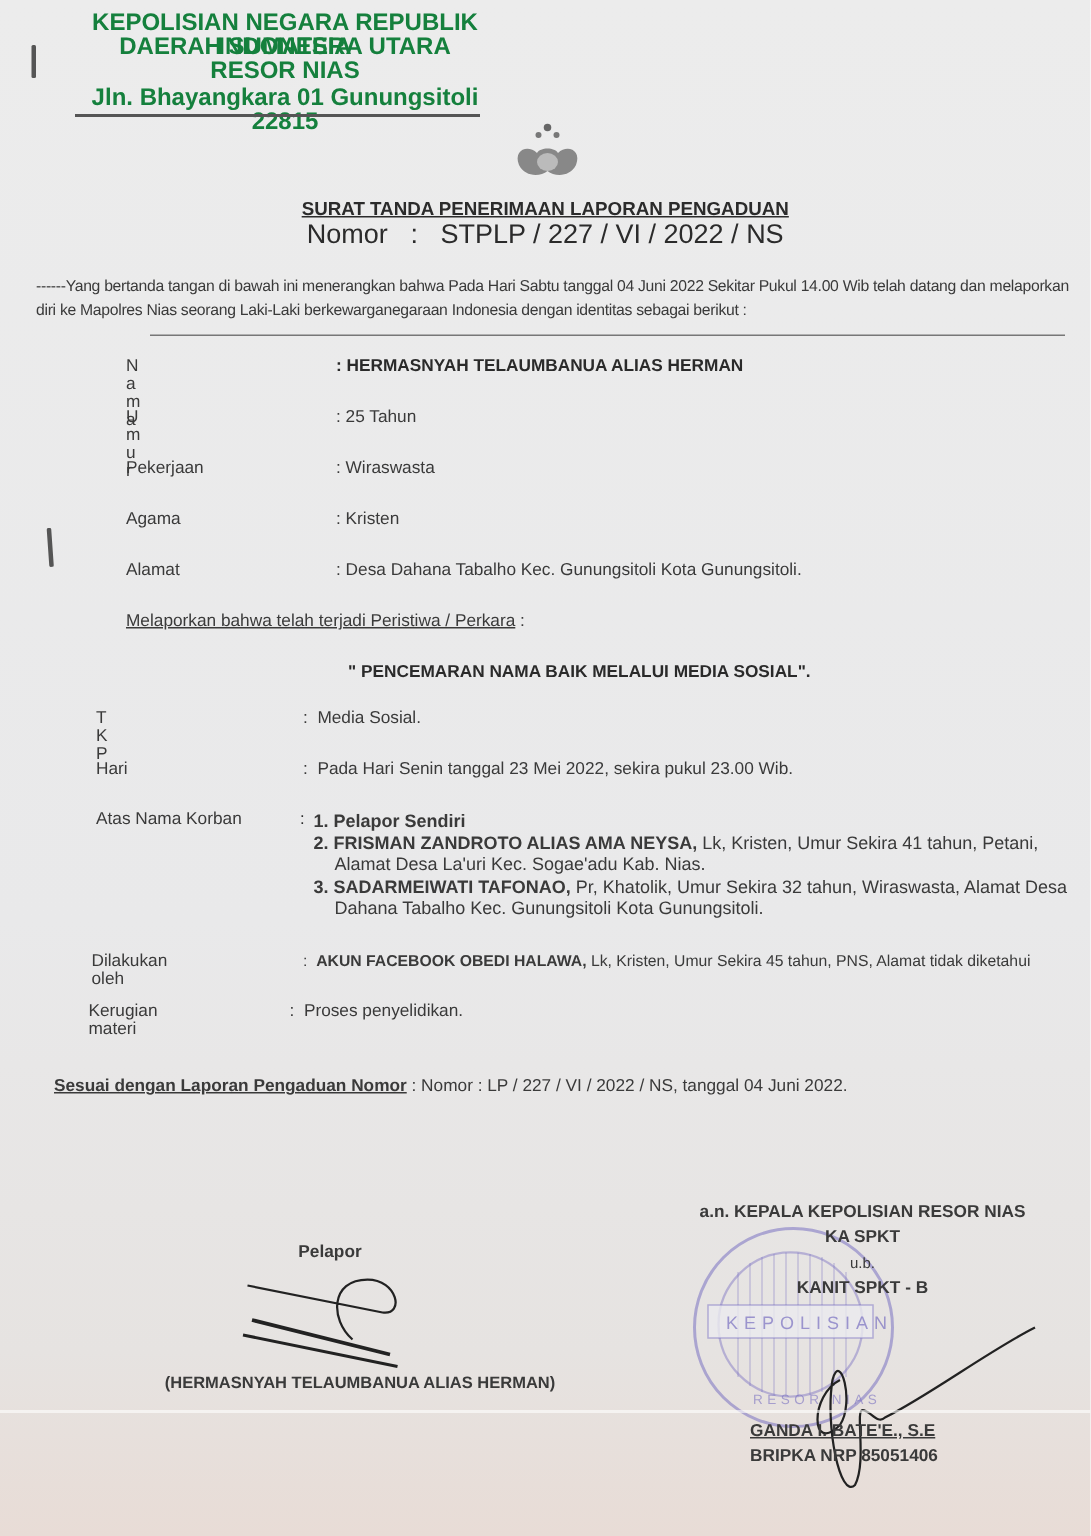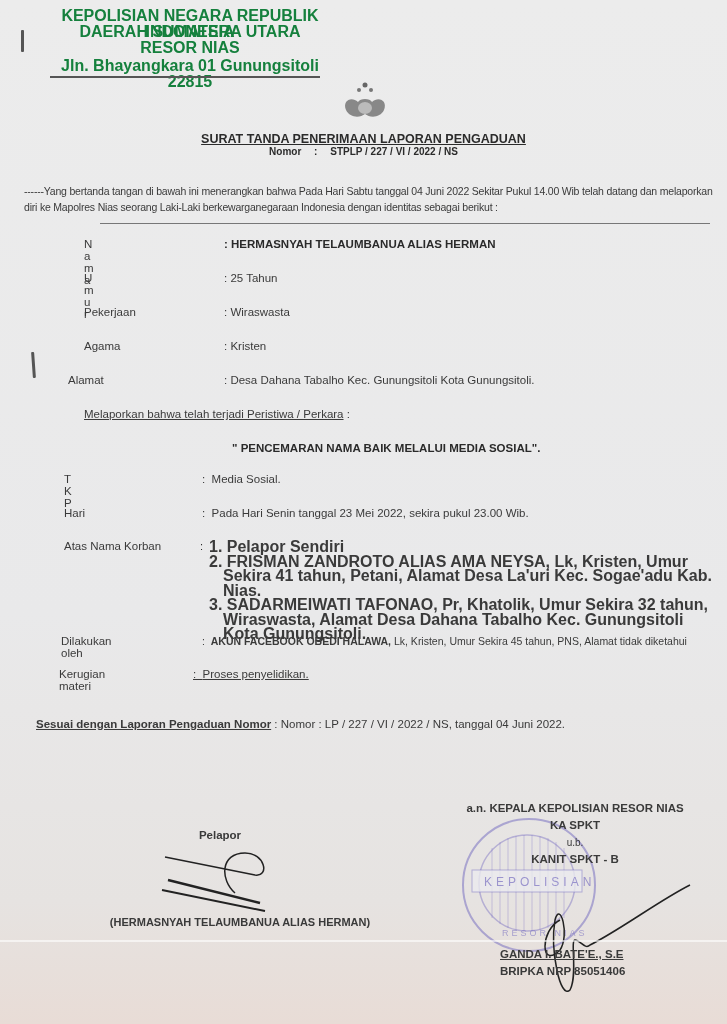--- a/index.html
+++ b/index.html
@@ -15,21 +15,21 @@
   .title { position: absolute; left: 0; width: 100%; text-align: center; font-size: 12.5px; font-weight: bold; }
   .title u { text-decoration: underline; text-decoration-thickness: 1px; }
   .para { position: absolute; left: 24px; width: 690px; font-size: 10.5px; line-height: 16px; color: #3a3a3a; letter-spacing: -0.2px; }
   .para-rule { position: absolute; left: 100px; top: 223px; width: 610px; height: 1px; background: #777; }
   .row { position: absolute; font-size: 11.5px; color: #3a3a3a; }
   .lbl { position: absolute; }
   .val { position: absolute; white-space: nowrap; }
   .bold { font-weight: bold; color: #2a2a2a; }
   .spaced { letter-spacing: 3px; }
   .under { text-decoration: underline; }
-  .korban { position: absolute; left: 209px; font-size: 16px; line-height: 14.5px; color: #3a3a3a; width: 505px; font-weight: bold; }
+  .korban { position: absolute; left: 209px; font-size: 12px; line-height: 14.5px; color: #3a3a3a; width: 505px; }
   .korban .item { padding-left: 14px; text-indent: -14px; }
   .sig { position: absolute; text-align: center; font-size: 11.5px; font-weight: bold; color: #3a3a3a; }
   .stamp { position: absolute; left: 462px; top: 818px; width: 130px; height: 130px; border-radius: 50%; border: 2px solid rgba(110,100,190,0.55); opacity: 0.9; }
   .fold { position: absolute; left: 0; top: 940px; width: 727px; height: 2px; background: rgba(255,255,255,0.6); }
 </style>
 </head>
 <body>
 
 <div class="punch" style="left:21px;top:30px;height:22px;"></div>
 <div class="punch" style="left:32px;top:352px;height:26px;transform:rotate(-4deg);"></div>
@@ -48,21 +48,21 @@
     <circle cx="19" cy="10" r="2" fill="#777"></circle>
     <circle cx="31" cy="10" r="2" fill="#777"></circle>
     <path d="M6 30 C2 20 12 16 18 22 C20 18 30 18 32 22 C38 16 48 20 44 30 C40 38 30 38 25 34 C20 38 10 38 6 30 Z" fill="#777" opacity="0.85"></path>
     <ellipse cx="25" cy="28" rx="7" ry="6" fill="#bbb"></ellipse>
   </svg>
 </div>
 
 <div class="title" style="top:132px;">
   <u>SURAT TANDA PENERIMAAN LAPORAN PENGADUAN</u>
 </div>
-<div class="abs" style="top:146px;left:0;width:100%;text-align:center;font-size:10px;font-weight:bold;">
+<div class="abs" style="top:146px;left:0;width:100%;text-align:center;font-size:18px;font-weight:normal;">
   <span>Nomor</span>
   <span style="margin:0 10px;">:</span>
   <span>STPLP  / 227 / VI /  2022 /  NS</span>
 </div>
 
 <div class="para" style="top:183px;">------Yang bertanda tangan di bawah ini menerangkan bahwa Pada Hari Sabtu tanggal 04 Juni 2022 Sekitar Pukul 14.00 Wib telah datang dan melaporkan diri ke Mapolres Nias seorang Laki-Laki berkewarganegaraan Indonesia dengan identitas sebagai berikut :</div>
 <div class="para-rule"></div>
 
 <div>
   <div class="row" style="top:238px;">
@@ -75,21 +75,21 @@
   </div>
   <div class="row" style="top:306px;">
     <span class="lbl" style="left:84px;">Pekerjaan</span>
     <span class="val" style="left:224px;">: <span>Wiraswasta</span></span>
   </div>
   <div class="row" style="top:340px;">
     <span class="lbl" style="left:84px;">Agama</span>
     <span class="val" style="left:224px;">: <span>Kristen</span></span>
   </div>
   <div class="row" style="top:374px;">
-    <span class="lbl" style="left:68px;">Alamat</span>
+    <span class="lbl" style="left:84px;">Alamat</span>
     <span class="val" style="left:224px;">: <span>Desa Dahana Tabalho Kec. Gunungsitoli Kota Gunungsitoli.</span></span>
   </div>
 </div>
 
 <div class="row" style="top:408px;left:84px;">
   <span class="under">Melaporkan bahwa telah terjadi Peristiwa / Perkara</span> :
 </div>
 <div class="row bold" style="top:442px;left:232px;font-size:11.5px;">" PENCEMARAN NAMA BAIK MELALUI MEDIA SOSIAL".</div>
 
 <div class="row" style="top:473px;">
@@ -108,21 +108,21 @@
   <div class="item"><b>2. FRISMAN ZANDROTO ALIAS  AMA NEYSA,</b><span> Lk, Kristen, Umur Sekira 41 tahun, Petani, Alamat Desa La'uri Kec. Sogae'adu Kab. Nias.</span></div>
   <div class="item"><b>3. SADARMEIWATI TAFONAO,</b><span> Pr, Khatolik, Umur Sekira 32 tahun, Wiraswasta, Alamat Desa Dahana Tabalho Kec. Gunungsitoli Kota Gunungsitoli.</span></div>
 </div>
 
 <div class="row" style="top:635px;">
   <span class="lbl" style="left:61px;">Dilakukan oleh</span>
   <span class="val" style="left:202px;font-size:10.5px;">: &nbsp;<b>AKUN FACEBOOK OBEDI HALAWA,</b><span> Lk, Kristen, Umur Sekira 45 tahun, PNS, Alamat tidak diketahui</span></span>
 </div>
 <div class="row" style="top:668px;">
   <span class="lbl" style="left:59px;">Kerugian materi</span>
-  <span class="val" style="left:193px;text-decoration:underline;">: &nbsp;<span>Proses penyelidikan.</span></span>
+  <span class="val" style="left:193px;">: &nbsp;<span>Proses penyelidikan.</span></span>
 </div>
 
 <div class="row" style="top:718px;left:36px;">
   <b class="under">Sesuai dengan Laporan Pengaduan Nomor</b><span> : Nomor : LP / 227 / VI / 2022 / NS, tanggal 04 Juni 2022.</span>
 </div>
 
 <div class="stamp">
   <svg width="130" height="130" viewBox="0 0 130 130" style="position:absolute;left:-2px;top:-2px;">
     <circle cx="65" cy="65" r="48" fill="none" stroke="rgba(110,100,190,0.45)" stroke-width="1.5"></circle>
     <g stroke="rgba(110,100,190,0.35)" stroke-width="1">

